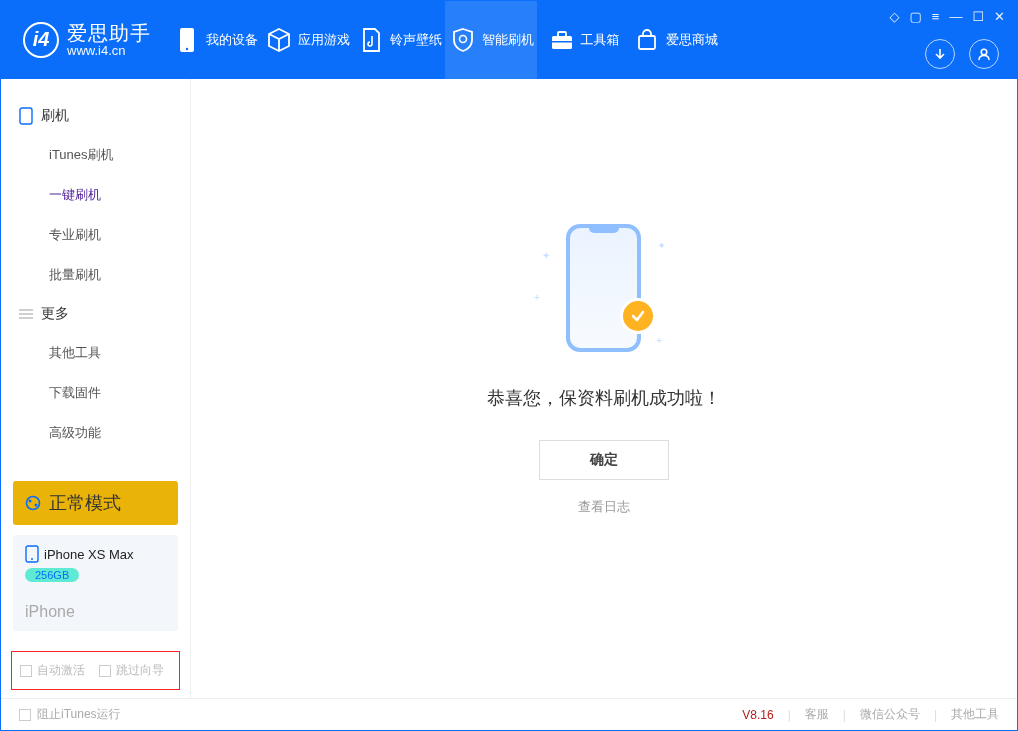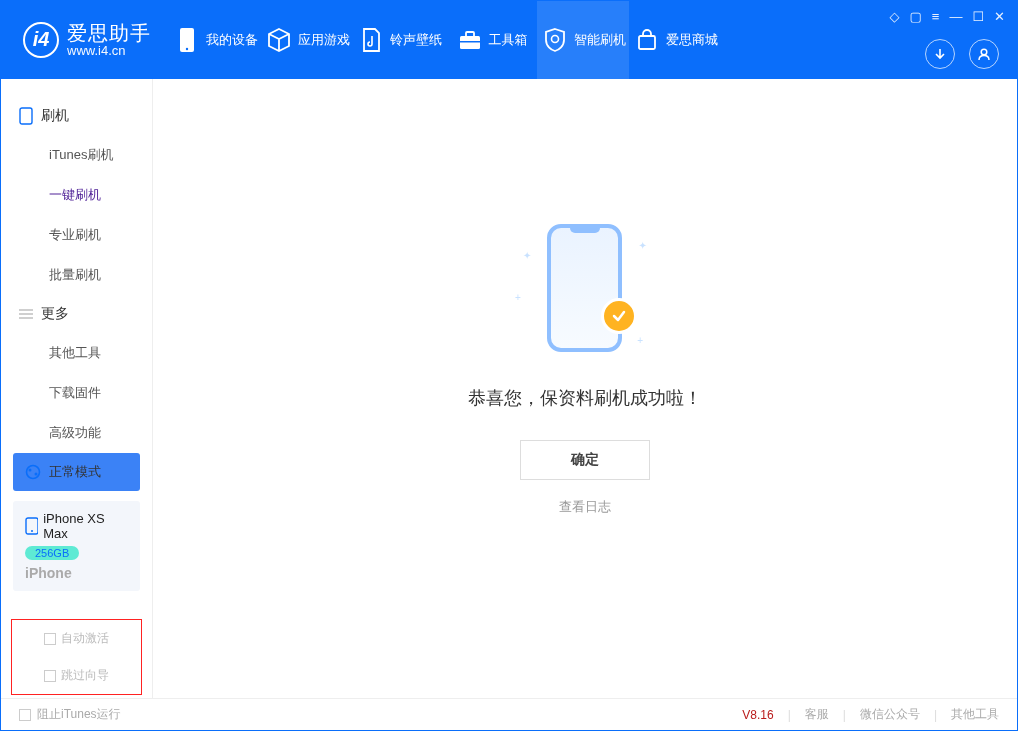--- a/index.html
+++ b/index.html
@@ -13,32 +13,32 @@
 .nav-tabs { display: flex; height: 100%; }
 .nav-tab { width: 92px; display: flex; flex-direction: row; align-items: center; justify-content: center; cursor: pointer; gap: 4px; }
 .nav-tab.active { background: rgba(255,255,255,0.12); }
 .nav-tab-icon { width: 30px; height: 30px; display: flex; align-items: center; justify-content: center; }
 .nav-tab-label { font-size: 13px; }
 .header-right { position: absolute; right: 12px; top: 8px; display: flex; gap: 10px; align-items: center; }
 .header-right span { cursor: pointer; font-size: 13px; opacity: 0.9; }
 .header-right-bottom { position: absolute; right: 18px; bottom: 10px; display: flex; gap: 14px; }
 .circle-btn { width: 30px; height: 30px; border: 1.5px solid rgba(255,255,255,0.7); border-radius: 50%; display: flex; align-items: center; justify-content: center; cursor: pointer; }
 .body-area { display: flex; height: calc(100% - 78px - 32px); }
-.sidebar { width: 152px; border-right: 1px solid #eee; padding-top: 18px; display: flex; flex-direction: column; }
+.sidebar { width: 190px; border-right: 1px solid #eee; padding-top: 18px; display: flex; flex-direction: column; }
 .side-section-title { display: flex; align-items: center; gap: 8px; padding: 10px 18px; font-size: 14px; color: #333; font-weight: 500; }
 .side-item { padding: 11px 18px 11px 48px; font-size: 13px; color: #555; cursor: pointer; }
 .side-item.active { color: #4c1d95; }
 .sidebar-spacer { flex: 1; }
 .device-panel { margin: 0 12px 12px 12px; }
-.mode-row { background: #3b82f6; border-radius: 3px; padding: 10px 12px; display: flex; align-items: center; gap: 8px; margin-bottom: 10px; font-size: 13px; color: #333; }
+.mode-row { background: #eab308; border-radius: 3px; padding: 10px 12px; display: flex; align-items: center; gap: 8px; margin-bottom: 10px; font-size: 18px; color: #333; }
 .device-card { background: #f3f6fb; border-radius: 3px; padding: 10px 12px; }
 .device-name { font-size: 13px; color: #222; font-weight: 500; display: flex; align-items: center; gap: 5px; }
 .capacity-pill { display: inline-block; background: #5eead4; color: #0a6efa; border-radius: 10px; padding: 1px 10px; font-size: 11px; margin-top: 5px; }
-.device-type { font-size: 14px; color: #aaa; margin-top: 4px; font-weight: bold; }
-.redbox { border: 1.5px solid #f22; margin: 16px 10px 8px 10px; padding: 10px 8px; display: flex; gap: 20px; align-items: center; flex-direction: column; }
+.device-type { font-size: 16px; color: #aaa; margin-top: 20px; }
+.redbox { border: 1.5px solid #f22; margin: 8px 10px 8px 10px; padding: 10px 8px; display: flex; gap: 14px; align-items: center; }
 .checkbox-row { display: flex; align-items: center; gap: 5px; font-size: 12px; color: #bbb; }
 .chk { width: 12px; height: 12px; border: 1px solid #ccc; background: #fff; display: inline-block; }
 .main-content { flex: 1; display: flex; flex-direction: column; align-items: center; justify-content: center; padding-bottom: 40px; }
 .success-illustration { position: relative; width: 160px; height: 140px; margin-bottom: 24px; }
 .phone-shape { width: 75px; height: 128px; border: 4px solid #8fbfff; border-radius: 14px; background: linear-gradient(#eaf3ff,#f7fbff); position: absolute; left: 42px; top: 2px; }
 .phone-notch { width: 30px; height: 5px; background: #8fbfff; border-radius: 0 0 5px 5px; position: absolute; top: 0; left: 50%; transform: translateX(-50%); }
 .check-badge { width: 36px; height: 36px; background: #ffb321; border-radius: 50%; position: absolute; right: 28px; bottom: 28px; display: flex; align-items: center; justify-content: center; border: 3px solid #fff; }
 .sparkle { position: absolute; color: #c9e2ff; font-size: 10px; }
 .success-title { font-size: 18px; color: #333; margin-bottom: 30px; }
 .ok-btn { border: 1px solid #ddd; background: #fff; padding: 10px 50px; font-size: 14px; color: #444; cursor: pointer; margin-bottom: 18px; font-weight: bold; }
@@ -82,38 +82,38 @@
     </div>
     <div class="nav-tab">
       <div class="nav-tab-icon">
           <svg width="22" height="26" viewBox="0 0 22 26">
             <path d="M4 2 H15 L19 6 V24 H4 Z" fill="none" stroke="#fff" stroke-width="1.8"></path>
             <path d="M12 9 V17 A2 2 0 1 1 10 15" fill="none" stroke="#fff" stroke-width="1.6"></path>
           </svg>
         </div>
       <div class="nav-tab-label">铃声壁纸</div>
     </div>
+    <div class="nav-tab active">
+      <div class="nav-tab-icon">
+          <svg width="26" height="26" viewBox="0 0 26 26">
+            <path d="M13 2 L22 5 V13 C22 19 17 23 13 24 C9 23 4 19 4 13 V5 Z" fill="none" stroke="#fff" stroke-width="1.8"></path>
+            <circle cx="13" cy="12" r="3.5" fill="none" stroke="#fff" stroke-width="1.6"></circle>
+          </svg>
+        </div>
+      <div class="nav-tab-label">智能刷机</div>
+    </div>
     <div class="nav-tab">
       <div class="nav-tab-icon">
           <svg width="26" height="24" viewBox="0 0 26 24">
             <rect x="3" y="8" width="20" height="13" rx="1.5" fill="#fff"></rect>
             <rect x="9" y="4" width="8" height="5" rx="1" fill="none" stroke="#fff" stroke-width="1.8"></rect>
             <rect x="3" y="13" width="20" height="1.5" fill="#0a6efa"></rect>
           </svg>
         </div>
       <div class="nav-tab-label">工具箱</div>
-    </div>
-    <div class="nav-tab active">
-      <div class="nav-tab-icon">
-          <svg width="26" height="26" viewBox="0 0 26 26">
-            <path d="M13 2 L22 5 V13 C22 19 17 23 13 24 C9 23 4 19 4 13 V5 Z" fill="none" stroke="#fff" stroke-width="1.8"></path>
-            <circle cx="13" cy="12" r="3.5" fill="none" stroke="#fff" stroke-width="1.6"></circle>
-          </svg>
-        </div>
-      <div class="nav-tab-label">智能刷机</div>
     </div>
     <div class="nav-tab">
       <div class="nav-tab-icon">
           <svg width="24" height="24" viewBox="0 0 24 24">
             <rect x="4" y="8" width="16" height="13" rx="1.5" fill="none" stroke="#fff" stroke-width="1.8"></rect>
             <path d="M8 8 V6 a4 4 0 0 1 8 0 V8" fill="none" stroke="#fff" stroke-width="1.8"></path>
           </svg>
         </div>
       <div class="nav-tab-label">爱思商城</div>
     </div>

